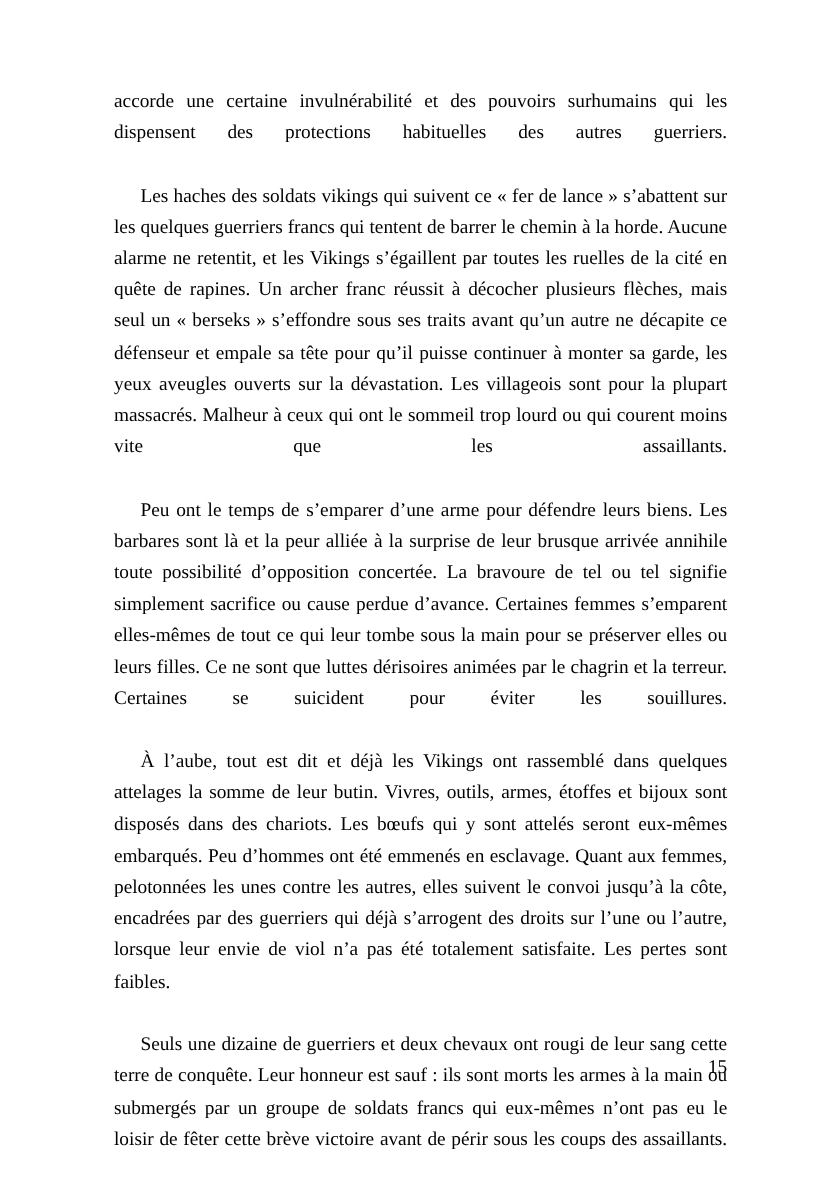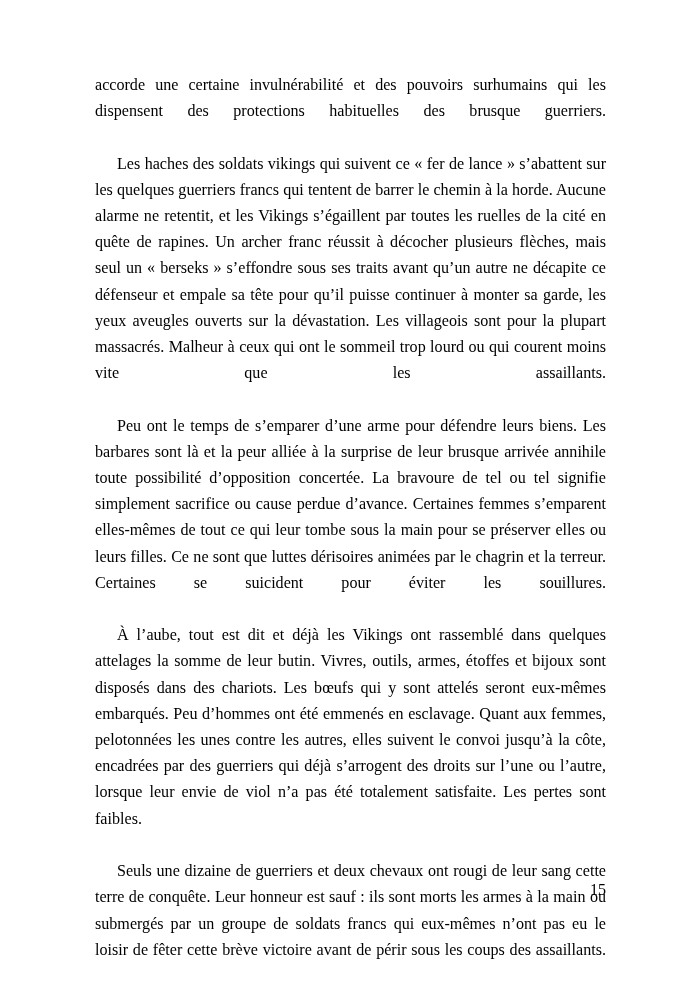--- a/index.html
+++ b/index.html
@@ -64,21 +64,21 @@
     font-size: 16.1px;
     line-height: 20px;
   }
 </style>
 </head>
 <body>
 
 <div id="page">
 
   <div id="text-block">
-    <p class="para continuation">accorde une certaine invulnérabilité et des pouvoirs surhumains qui les dispensent des protections habituelles des brusque guerriers.</p>
+    <p class="para continuation">accorde une certaine invulnérabilité et des pouvoirs surhumains qui les dispensent des protections habituelles des autres guerriers.</p>
     <p class="para">Les haches des soldats vikings qui suivent ce « fer de lance » s’abattent sur les quelques guerriers francs qui tentent de barrer le chemin à la horde. Aucune alarme ne retentit, et les Vikings s’égaillent par toutes les ruelles de la cité en quête de rapines. Un archer franc réussit à décocher plusieurs flèches, mais seul un « berseks » s’effondre sous ses traits avant qu’un autre ne décapite ce défenseur et empale sa tête pour qu’il puisse continuer à monter sa garde, les yeux aveugles ouverts sur la dévastation. Les villageois sont pour la plupart massacrés. Malheur à ceux qui ont le sommeil trop lourd ou qui courent moins vite que les assaillants.</p>
     <p class="para">Peu ont le temps de s’emparer d’une arme pour défendre leurs biens. Les barbares sont là et la peur alliée à la surprise de leur brusque arrivée annihile toute possibilité d’opposition concertée. La bravoure de tel ou tel signifie simplement sacrifice ou cause perdue d’avance. Certaines femmes s’emparent elles-mêmes de tout ce qui leur tombe sous la main pour se préserver elles ou leurs filles. Ce ne sont que luttes dérisoires animées par le chagrin et la terreur. Certaines se suicident pour éviter les souillures.</p>
     <p class="para">À l’aube, tout est dit et déjà les Vikings ont rassemblé dans quelques attelages la somme de leur butin. Vivres, outils, armes, étoffes et bijoux sont disposés dans des chariots. Les bœufs qui y sont attelés seront eux-mêmes embarqués. Peu d’hommes ont été emmenés en esclavage. Quant aux femmes, pelotonnées les unes contre les autres, elles suivent le convoi jusqu’à la côte, encadrées par des guerriers qui déjà s’arrogent des droits sur l’une ou l’autre, lorsque leur envie de viol n’a pas été totalement satisfaite. Les pertes sont faibles.</p>
     <p class="para">Seuls une dizaine de guerriers et deux chevaux ont rougi de leur sang cette terre de conquête. Leur honneur est sauf : ils sont morts les armes à la main ou submergés par un groupe de soldats francs qui eux-mêmes n’ont pas eu le loisir de fêter cette brève victoire avant de périr sous les coups des assaillants.</p>
   </div>
 
   <div id="page-number">15</div>
 
 </div>
 

